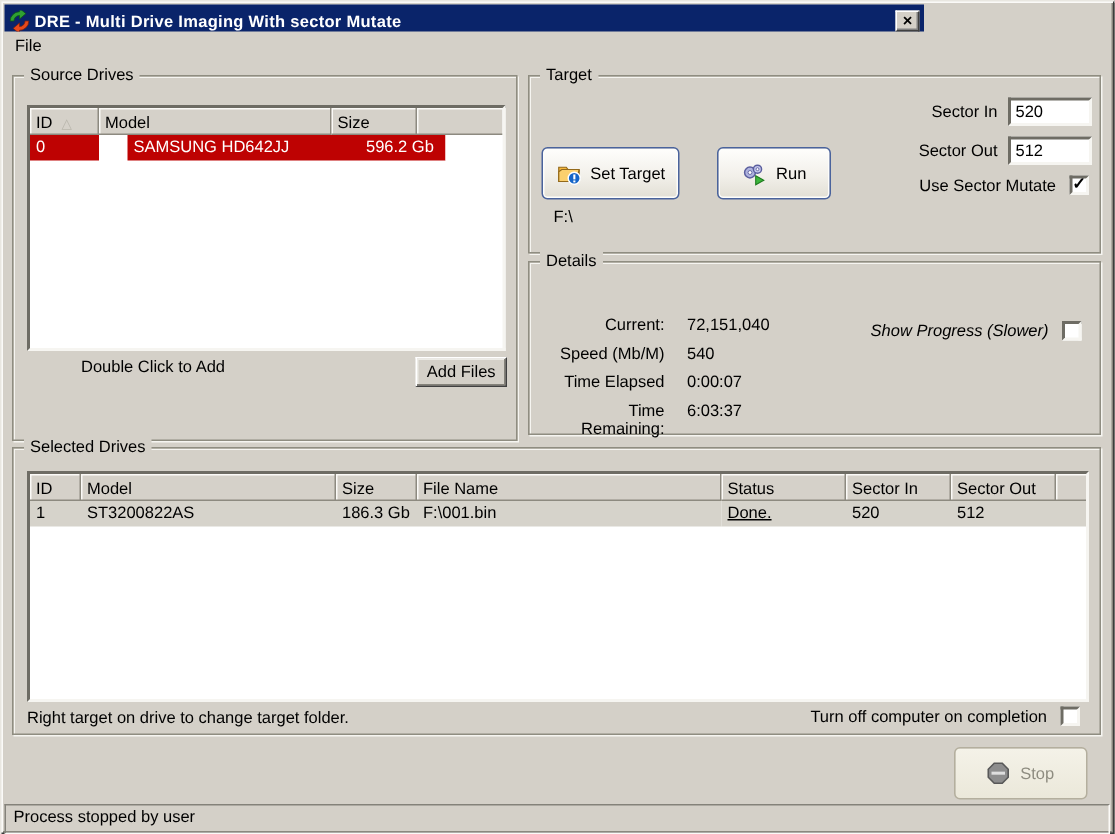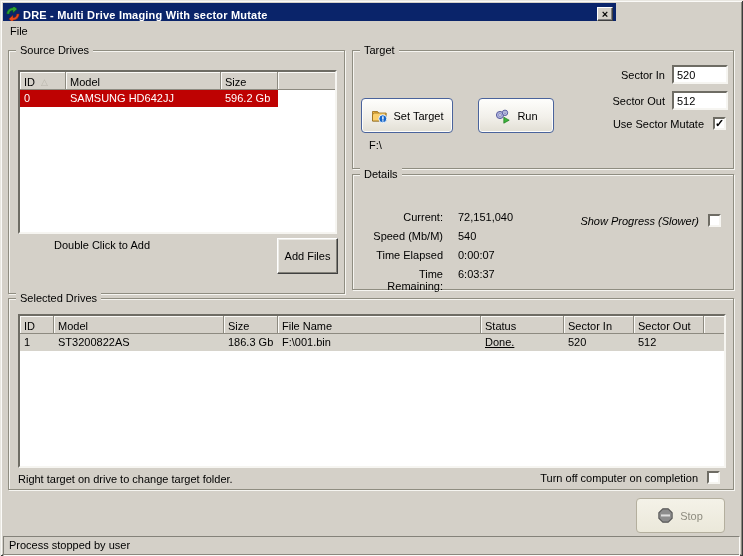--- a/index.html
+++ b/index.html
@@ -149,28 +149,28 @@
         <div class="hcell" style="width:155px;">
             <span>Model</span>
           </div>
         <div class="hcell" style="width:57px;">
             <span>Size</span>
           </div>
         <div class="hcell filler"></div>
       </div>
       <div class="lv-row row-red">
         <div class="cell" style="width:46px;">0</div>
-        <div class="cell" style="width:155px;">SAMSUNG HD642JJ</div>
+        <div class="cell" style="width:155px;margin-left:19px;">SAMSUNG HD642JJ</div>
         <div class="cell" style="width:57px;">596.2 Gb</div>
         <div class="cell filler-cell" style="flex:1;"></div>
       </div>
     </div>
 
     <div class="hint" style="left:9px; top:188px;padding-left:36px;">Double Click to Add</div>
-    <button class="classicbtn" style="left:268px; top:187px; width:61px; height:36px;">
+    <button class="classicbtn" style="left:268px; top:187px; width:61px; height:20px;">
       <span>Add Files</span>
     </button>
   </div>
 
   <div class="groupbox" style="left:352px; top:50px; width:382px; height:119px;">
     <span class="legend">Target</span>
 
     <button class="xpbtn" style="left:8px; top:47px; width:92px; height:35px;">
       <svg width="17" height="16" viewBox="0 0 17 16">
         <path d="M1.5 3.5 h5 l1.6 2 h7 v7.5 h-13.6 z" fill="#f6b73c" stroke="#93691a" stroke-width="0.8"></path>

